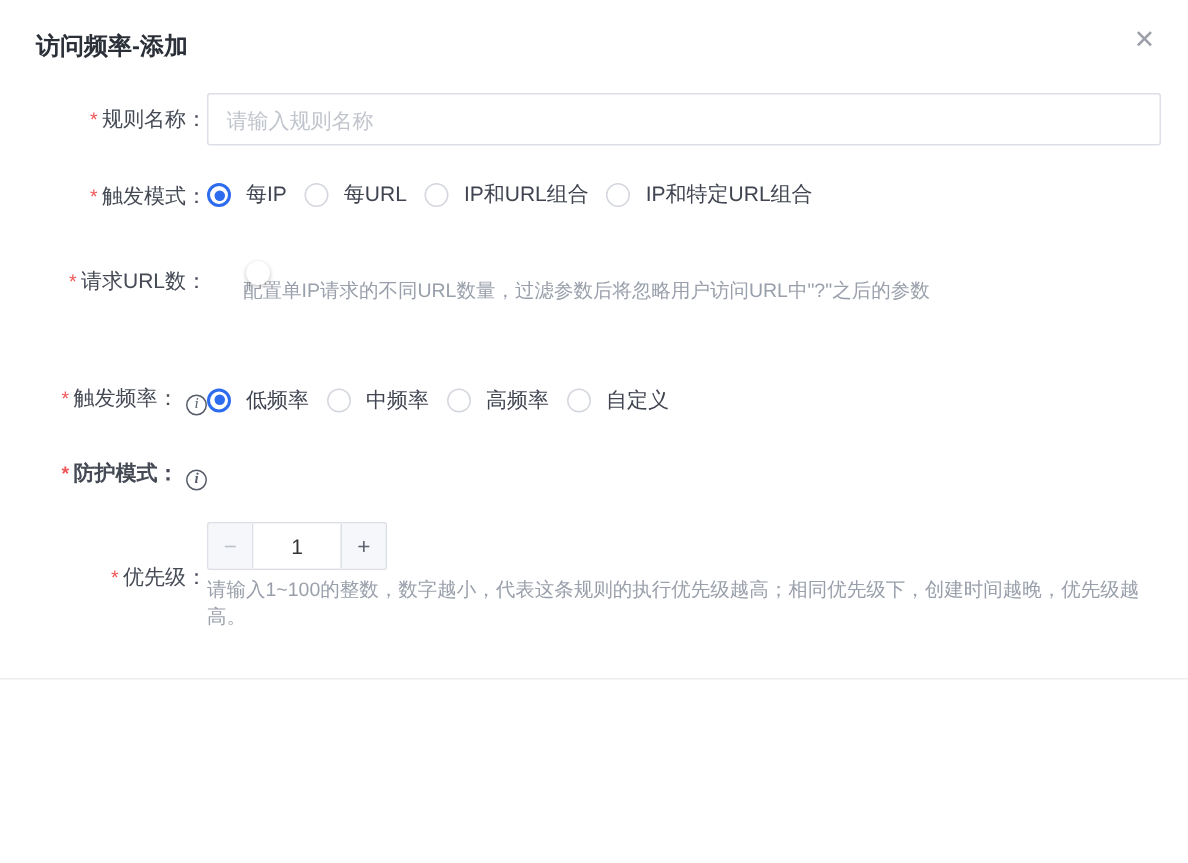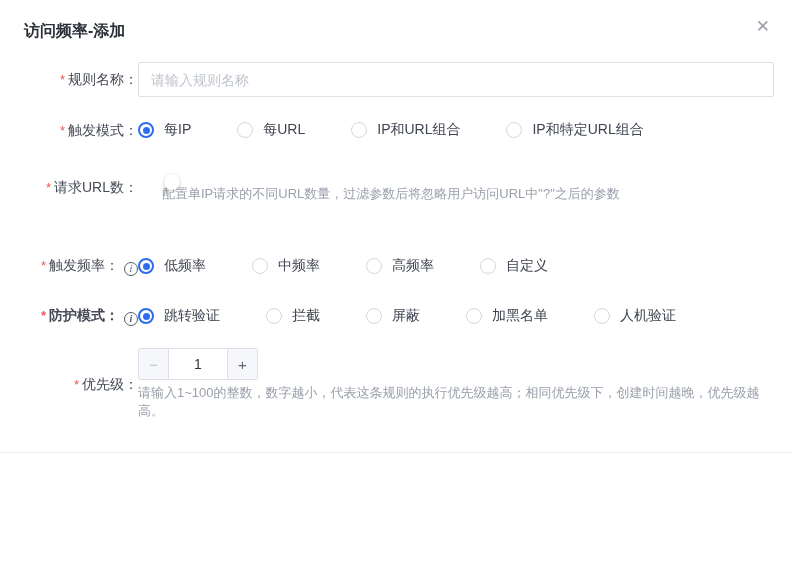--- a/index.html
+++ b/index.html
@@ -17,21 +17,21 @@
   .dialog-title{position:absolute;top:21px;left:24px;font-size:16px;font-weight:700;color:#2b2f38;}
   .close-btn{position:absolute;top:18px;right:22px;font-size:17px;color:#9b9fa8;cursor:pointer;line-height:1;}
   .row{position:absolute;left:40px;right:18px;display:flex;align-items:center;}
   .row-label{flex:0 0 98px;text-align:right;font-size:14px;color:var(--label);white-space:nowrap;}
   .required-star{color:var(--red);margin-right:3px;font-size:13px;}
   .row-control{flex:1;min-width:0;}
   .text-input{width:100%;height:35px;border:1px solid var(--border);border-radius:2px;
     padding:16px 12px;font-size:14px;color:#333;outline:none;
     font-family:"Liberation Sans","DejaVu Sans",sans-serif;}
   .text-input::placeholder{color:#c0c4cc;}
-  .radio-group{display:flex;align-items:center;gap:46px;}
+  .radio-group{display:flex;align-items:center;gap:12px;}
   .radio-item{display:inline-flex;align-items:center;cursor:pointer;}
   .radio-circle{width:16px;height:16px;border-radius:50%;border:1px solid #d4d7de;background:#fff;flex:0 0 16px;position:relative;}
   .radio-circle.checked{border:2px solid var(--primary);}
   .radio-circle.checked::after{content:"";position:absolute;top:50%;left:50%;width:7px;height:7px;
     margin:-3.5px 0 0 -3.5px;border-radius:50%;background:var(--primary);}
   .radio-label{margin-left:10px;font-size:14px;color:#3f4450;}
   .toggle{width:40px;height:20px;border-radius:10px;background:#e9ebf0;position:relative;cursor:pointer;flex:0 0 40px;}
   .toggle-knob{position:absolute;top:2px;left:2px;width:16px;height:16px;border-radius:50%;background:#fff;
     box-shadow:0 1px 3px rgba(0,0,0,.25);}
   .field-desc{font-size:13px;color:var(--desc);line-height:18px;}
@@ -124,42 +124,20 @@
       </label>
       <label class="radio-item">
         <span class="radio-circle"></span>
         <span class="radio-label">自定义</span>
       </label>
     </div>
   </div>
 
   <div class="row row-protection">
     <div class="row-label"><span class="required-star">*</span><span>防护模式：</span><span class="info-icon"><span class="info-glyph">i</span></span></div>
-    <div class="row-control radio-group">
-      <label class="radio-item">
-        <span class="radio-circle checked"></span>
-        <span class="radio-label">跳转验证</span>
-      </label>
-      <label class="radio-item">
-        <span class="radio-circle"></span>
-        <span class="radio-label">拦截</span>
-      </label>
-      <label class="radio-item">
-        <span class="radio-circle"></span>
-        <span class="radio-label">屏蔽</span>
-      </label>
-      <label class="radio-item">
-        <span class="radio-circle"></span>
-        <span class="radio-label">加黑名单</span>
-      </label>
-      <label class="radio-item">
-        <span class="radio-circle"></span>
-        <span class="radio-label">人机验证</span>
-      </label>
-    </div>
   </div>
 
   <div class="row row-priority">
     <div class="row-label"><span class="required-star">*</span><span>优先级：</span></div>
     <div class="row-control">
       <div class="stepper">
         <button class="stepper-btn stepper-minus">−</button>
         <input class="stepper-value" value="1" style="">
         <button class="stepper-btn stepper-plus">+</button>
       </div>

